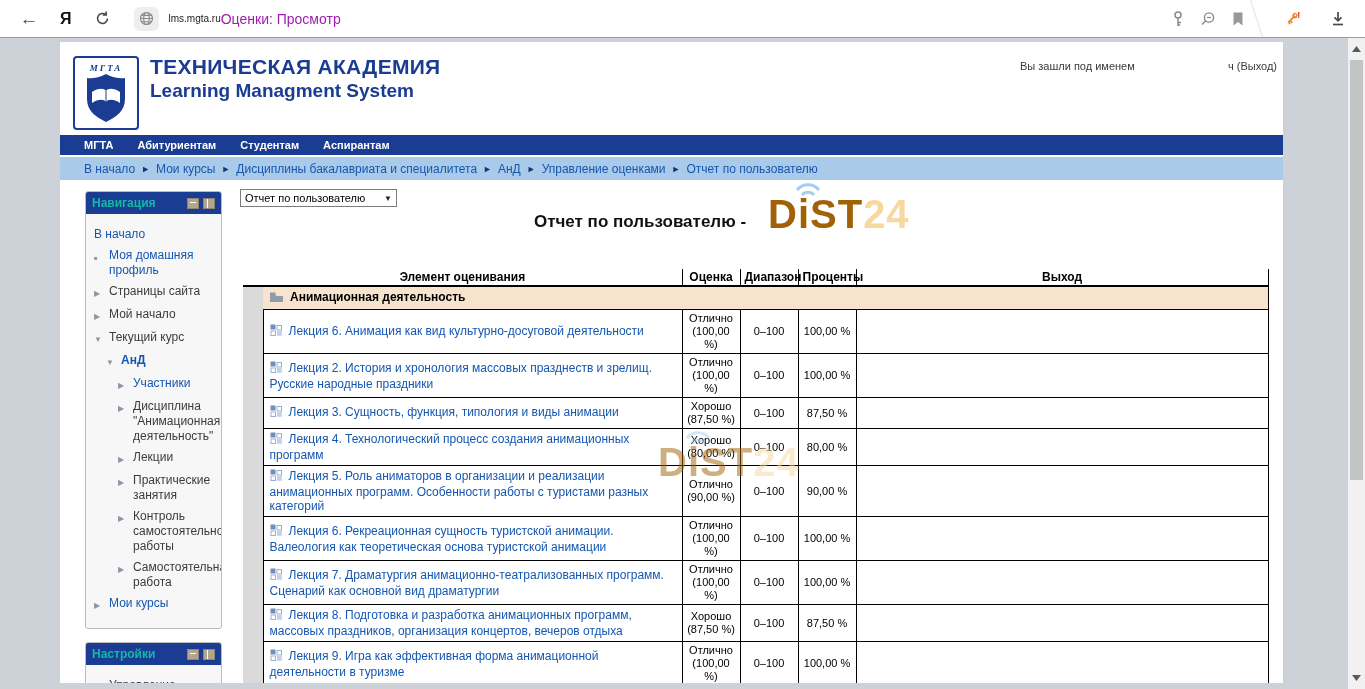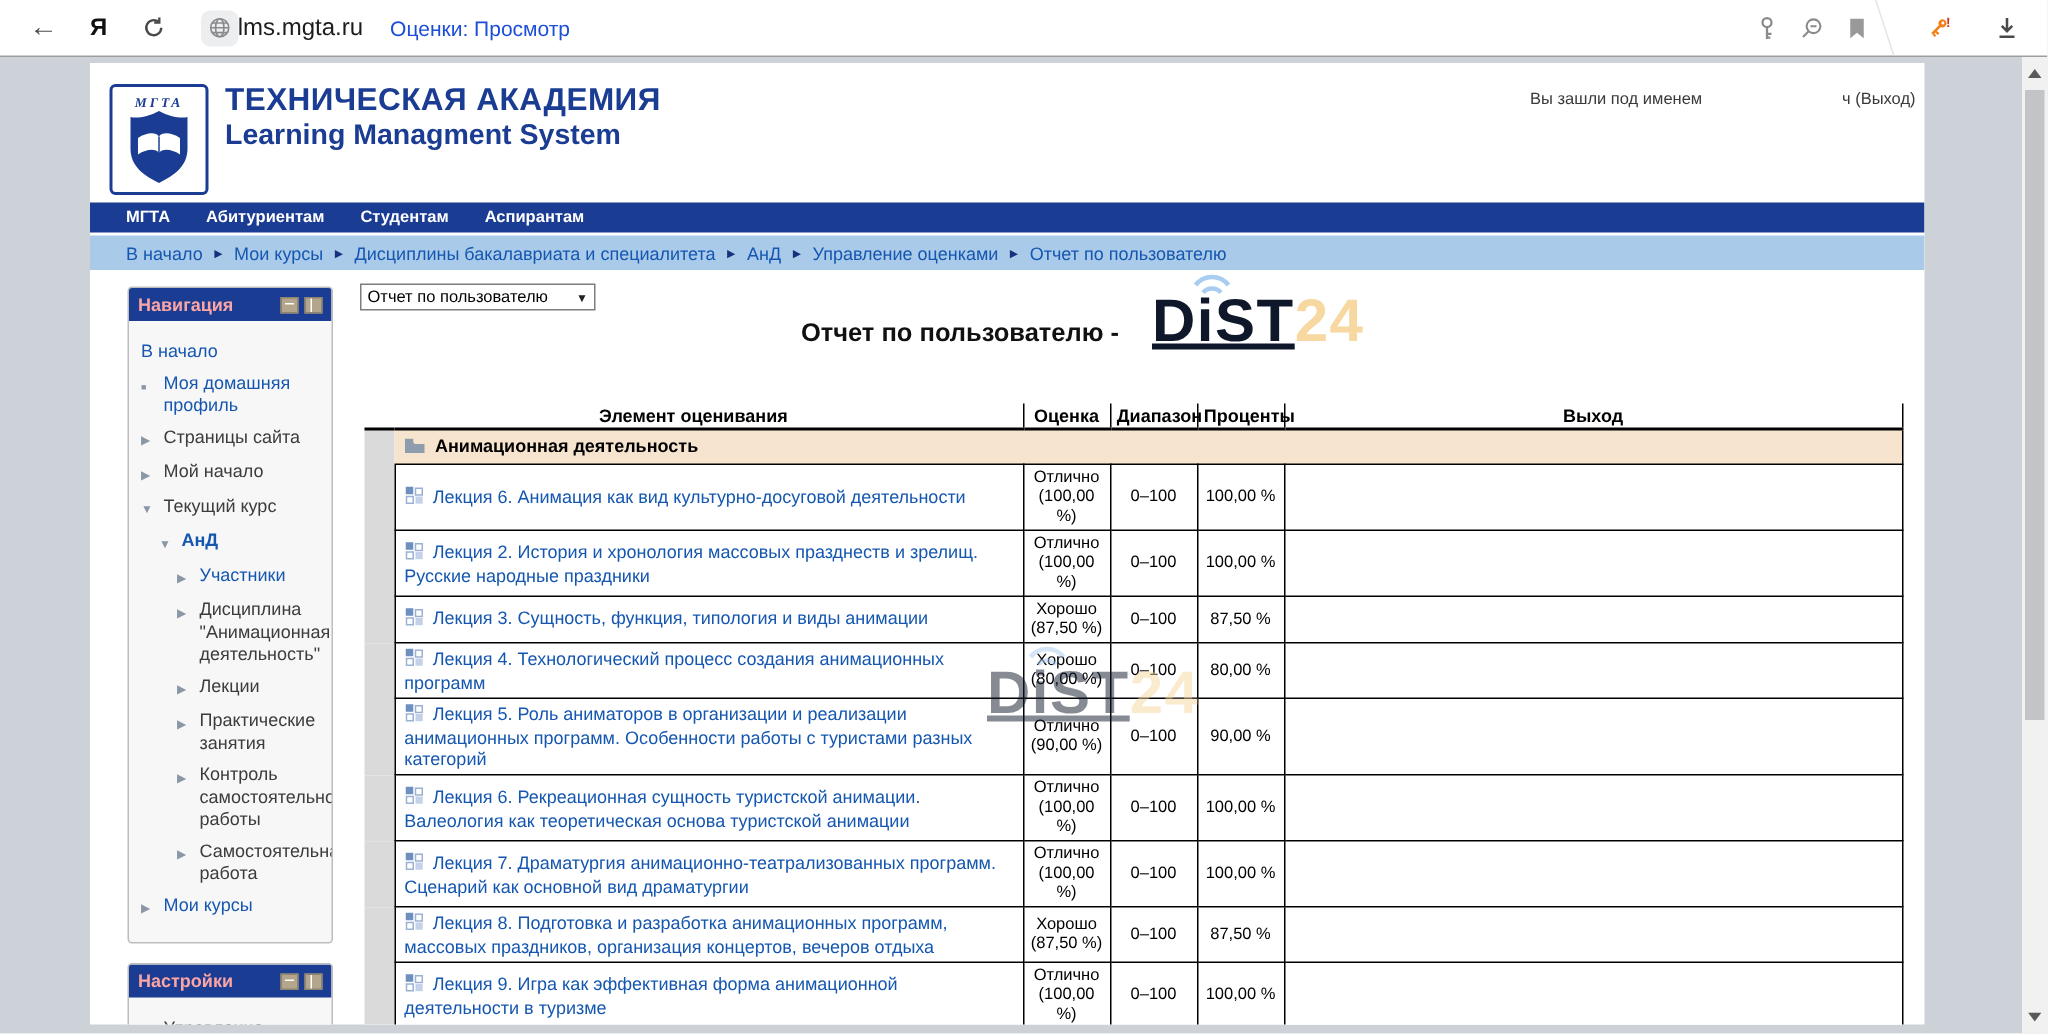--- a/index.html
+++ b/index.html
@@ -9,22 +9,22 @@
   
   .toolbar{position:absolute;top:0;left:0;width:1365px;height:37px;background:#fff;
            border-bottom:1px solid #9d9d9d;z-index:50;}
   .tb-left{position:absolute;left:0;top:0;height:37px;display:flex;align-items:center;}
   .tb-ico{width:18px;height:18px;display:flex;align-items:center;justify-content:center;color:#4a4a4a;}
   .back{margin-left:20px;font-size:19px;}
   .ylogo{margin-left:22px;font-weight:bold;font-size:16px;color:#111;}
   .reload{margin-left:22px;}
   .globe-chip{margin-left:22px;width:25px;height:24px;background:#eceeef;border-radius:6px;
               display:flex;align-items:center;justify-content:center;}
-  .url{font-size:16px;color:#1c1c1c;}
-  .tabtitle{margin-left:18px;font-size:14px;color:#1d4ed8;}
+  .url{margin-left:10px;font-size:10px;color:#1c1c1c;}
+  .tabtitle{font-size:14px;color:#a21caf;}
   .tb-right{position:absolute;right:0;top:0;height:37px;display:flex;align-items:center;}
   .omni-edge{position:absolute;left:1262px;top:0;height:37px;width:1px;background:#e3e3e3;
              transform:skewX(18deg);transform-origin:bottom;}
   .tb-right .tb-ico{margin-right:12px;}
   .pwkey{position:relative;}
 
   
   .page{position:absolute;top:37px;left:0;width:1365px;height:652px;background:#ccd2d7;}
   .vscroll{position:absolute;right:0;top:0;width:17px;height:652px;background:#f1f1f2;}
   .sb-arrow{position:absolute;left:0;width:17px;height:15px;display:flex;align-items:center;justify-content:center;}
@@ -48,21 +48,21 @@
   .topnav span{color:#fff;font-size:11px;font-weight:bold;cursor:pointer;}
 
   .breadcrumb{position:absolute;left:0;top:115px;width:1223px;height:23px;background:#a9cae9;
               display:flex;align-items:center;padding-left:24px;box-sizing:border-box;font-size:12px;}
   .bc-link{color:#1557b0;text-decoration:none;cursor:pointer;}
   .bc-sep{color:#17317c;font-size:9px;margin:0 6px;}
 
   
   .sidebar{position:absolute;left:25px;top:149px;width:137px;}
   .block{border:1px solid #bdbdbd;border-radius:3px;background:#f7f7f7;margin-bottom:13px;overflow:hidden;}
-  .block-head{background:#1a3c92;color:#fca5a5;font-size:12px;font-weight:bold;
+  .block-head{background:#1a3c92;color:#14b8a6;font-size:12px;font-weight:bold;
               padding:4px 6px;display:flex;align-items:center;}
   .block-head .bh-title{flex:1;}
   .bh-ico{width:10px;height:9px;margin-left:4px;background:#b3a68c;border:1px solid #8f8470;
           display:inline-block;position:relative;cursor:pointer;}
   .bh-ico.dock::after{content:"";position:absolute;left:3px;top:0;bottom:0;width:1px;background:#fff;}
   .bh-ico.minus::after{content:"";position:absolute;left:2px;right:2px;top:3px;height:1px;background:#fff;}
   .block-body{padding:7px 4px 9px 6px;}
   .nav-item{display:flex;gap:3px;margin:6px 0;font-size:12px;line-height:15px;}
   .nav-item .nav-ico{width:12px;min-width:12px;font-size:8px;color:#8b97a6;padding-top:2px;}
   .nav-ico.collapsed::before{content:"\25B6";}
@@ -77,21 +77,21 @@
   .select-box{position:absolute;left:180px;top:147px;width:157px;height:18px;border:1px solid #7d7d7d;
               background:#fff;font-size:11px;display:flex;align-items:center;padding:0 4px;
               box-sizing:border-box;cursor:pointer;}
   .select-box .sel-txt{flex:1;}
   .select-box .sel-arrow{font-size:8px;color:#222;}
   .report-heading{position:absolute;left:180px;top:170px;width:800px;text-align:center;
                   font-size:17px;font-weight:bold;color:#111;}
 
   .watermark{position:absolute;font-weight:bold;font-size:40px;letter-spacing:1px;
              pointer-events:none;z-index:6;line-height:40px;}
-  .wm-main{color:#0f172a;text-decoration:underline;} .wm-accent{color:#f6d8a0;}
+  .wm-main{color:#a16207;} .wm-accent{color:#f6d8a0;}
   .wm1{left:708px;top:152px;}
   .wm2{left:598px;top:400px;opacity:.5;}
   .wm-arcs{position:absolute;left:27px;top:-13px;}
 
   
   .grades{position:absolute;left:183px;top:227px;width:1025px;border-collapse:collapse;
           table-layout:fixed;font-size:12px;color:#000;background:#fff;}
   .grades th{border:1px solid #000;border-top:none;border-bottom:2px solid #000;
              font-size:12px;font-weight:bold;height:16px;padding:0 4px;background:#fff;}
   .grades th:first-child{border-left:none;}

